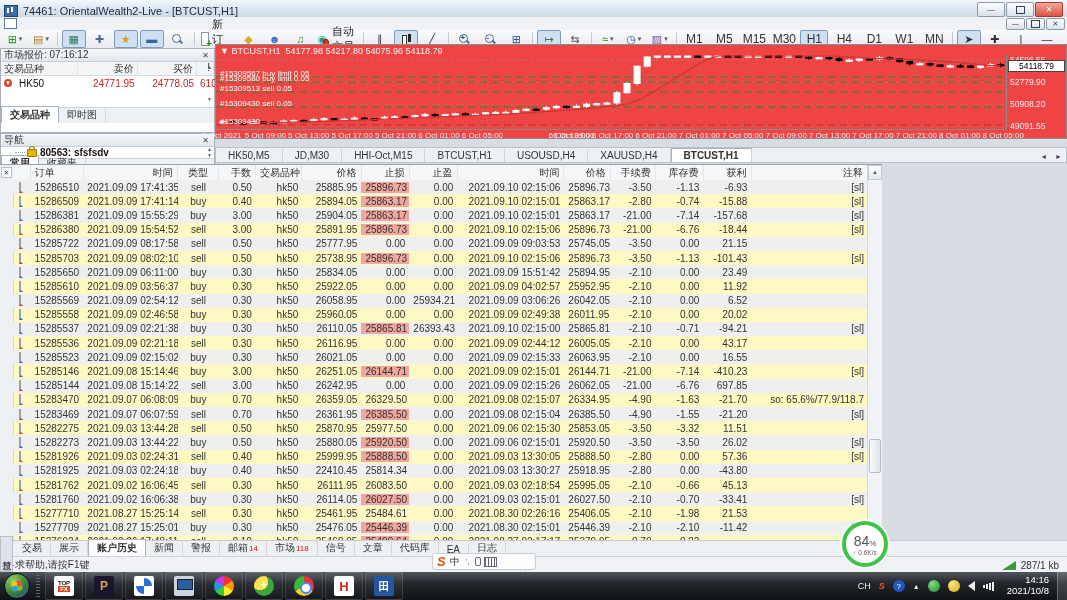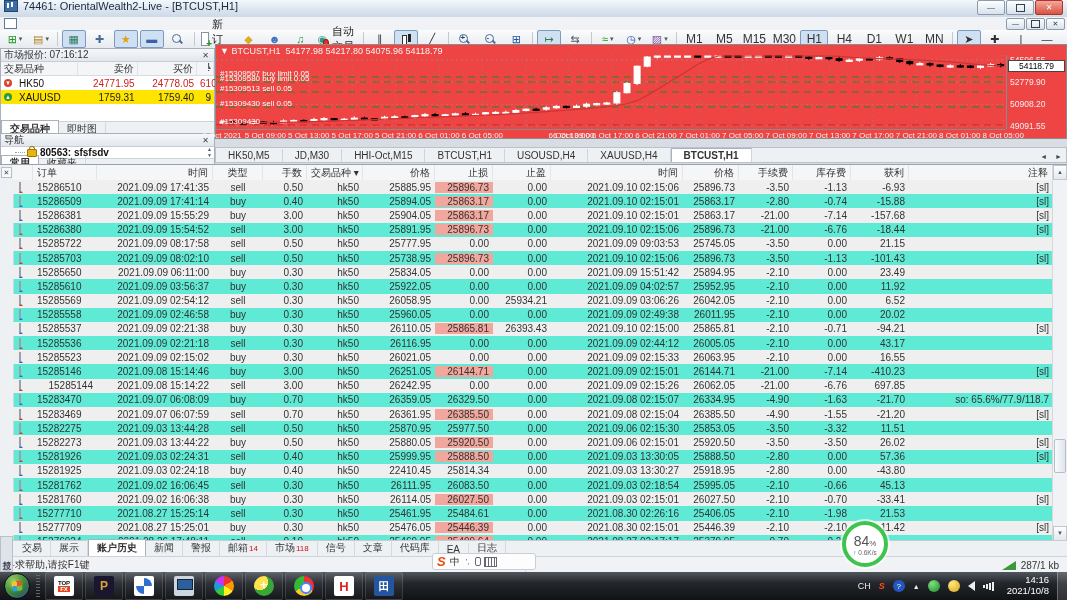--- a/index.html
+++ b/index.html
@@ -2,21 +2,21 @@
 <html><head>
 <meta charset="utf-8">
 <style>
   html,body{margin:0;padding:0;background:#666;}
   #screen{position:relative;width:1067px;height:600px;overflow:hidden;
     font-family:"Liberation Sans",sans-serif;font-size:11px;color:#222;
     background:#d8dde3;}
   
   #titlebar{position:absolute;top:0;left:0;right:0;height:17px;
     background:linear-gradient(#f4f8fc,#d9e4f0 60%,#cdd9e6);
-    border-bottom:1px solid #aab6c4;display:flex;align-items:flex-start;padding:0 4px;}
+    border-bottom:1px solid #aab6c4;display:flex;align-items:flex-end;padding:0 4px;}
   #titlebar .app-ic{width:12px;height:10px;background:#3a6ea5;border:1px solid #24456b;
     margin-right:5px;position:relative;}
   #titlebar .app-ic::after{content:"";position:absolute;left:2px;top:2px;width:2px;height:5px;background:#fff;box-shadow:4px -1px 0 #fff;}
   #titlebar .ttl{font-size:11px;color:#1d2a38;}
   .winbtns{margin-left:auto;display:flex;}
   .winbtn{width:26px;height:13px;border:1px solid #8d9aa9;border-radius:2px;margin-left:1px;
     background:linear-gradient(#fdfeff,#d8e2ec);display:flex;align-items:center;justify-content:center;
     font-size:8px;color:#33404e;line-height:1;}
   .winbtn.close{background:linear-gradient(#f5a79b,#d9533e);color:#fff;border-color:#a33;}
   .box-ic{display:inline-block;width:7px;height:6px;border:1px solid #33404e;}
@@ -84,21 +84,21 @@
     font-size:8.5px;text-align:center;transform:translateY(-50%);}
   #taxis{position:absolute;left:0;top:84px;width:790px;height:11px;border-top:1px solid #8a8a8a;}
   .tlabel{position:absolute;top:1px;font-size:8px;color:#f0f0f0;transform:translateX(-50%);white-space:nowrap;}
   .oline-lbl{position:absolute;font-size:8px;color:#fdfdfd;left:4px;transform:translateY(-100%);white-space:nowrap;}
   #chart-tabs{position:absolute;left:215px;top:147px;width:852px;height:16px;background:#eef1f4;
     border:1px solid #b9c1ca;box-sizing:border-box;display:flex;align-items:flex-end;font-size:10px;}
   #chart-tabs .tab{border-right:1px solid #cfd5db;}
   #ct-arrows{margin-left:auto;display:flex;font-size:7px;color:#445;}
   #ct-arrows span{padding:2px 4px;}
   
-  #terminal{position:absolute;left:0;top:164px;width:1067px;height:376px;background:#5eead4;
+  #terminal{position:absolute;left:0;top:164px;width:882px;height:376px;background:#fef9c3;
     border-top:1px solid #9aa2ad;}
   #term-edge{position:absolute;left:0;top:0;width:13px;height:100%;background:#eef1f4;border-right:1px solid #d2d7dd;}
   #term-edge .x{display:block;width:9px;height:9px;margin:2px auto;font-size:7px;text-align:center;color:#445;border:1px solid #b8bfc8;background:#f8fafc;line-height:9px;}
   #hist-header{position:absolute;left:13px;top:0;right:14px;height:15px;background:#f5f6f8;
     border-bottom:1px solid #c9cfd6;display:flex;font-size:10px;color:#333;}
   #hist-header span{box-sizing:border-box;padding:1px 4px;border-right:1px solid #e2e6ea;}
   #hist-rows{position:absolute;left:13px;top:15px;right:14px;bottom:0;overflow:hidden;}
   .hrow{display:flex;height:14.2px;align-items:center;font-size:10px;color:#333;}
   .hrow.alt{background:#efefef;}
   .hcell{box-sizing:border-box;padding:0 4px;white-space:nowrap;overflow:hidden;}
@@ -341,29 +341,20 @@
       </div>
     <div id="mw-rows">
         <div class="mw-row down">
           <span class="mw-sym">
             <span class="sym-ic" style="background: rgb(216, 69, 42);">▼</span>
             <span style="color: rgb(17, 17, 17);">HK50</span>
           </span>
           <span class="mw-bid">24771.95</span>
           <span class="mw-ask">24778.05</span>
           <span class="mw-ex">610</span>
-        </div>
-        <div class="mw-row sel">
-          <span class="mw-sym">
-            <span class="sym-ic" style="background: rgb(42, 154, 58);">▲</span>
-            <span style="color: rgb(17, 17, 17);">XAUUSD</span>
-          </span>
-          <span class="mw-bid">1759.31</span>
-          <span class="mw-ask">1759.40</span>
-          <span class="mw-ex">9</span>
         </div>
       </div>
     <div id="mw-filler"></div>
     <div class="tabstrip" id="mw-tabs">
         <span class="tab on">交易品种</span>
         <span class="tab">即时图</span>
       </div>
     <div class="spin" style="top:15px;">
         <span>▲</span>
         <span style="margin-top:26px;">▼</span>

